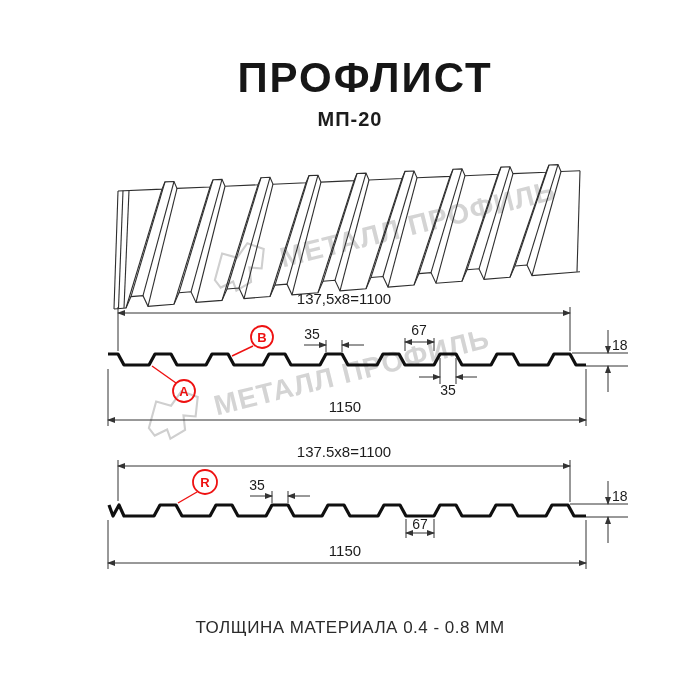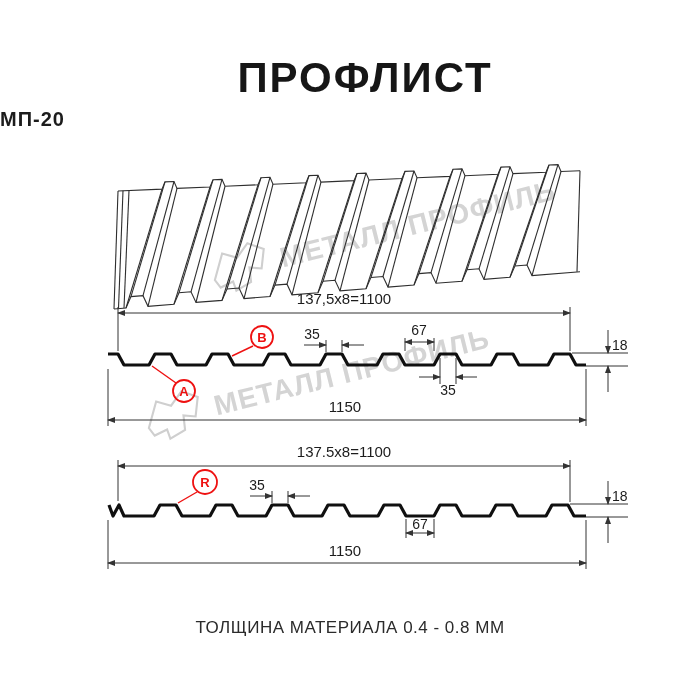--- a/index.html
+++ b/index.html
@@ -1,20 +1,20 @@
 <!DOCTYPE html>
 <html><head>
 <meta charset="utf-8">
 <style>
   html,body{margin:0;padding:0;background:#fff;}
   #page{position:relative;width:700px;height:700px;background:#fff;overflow:hidden;
         font-family:"Liberation Sans",sans-serif;}
   .title{position:absolute;left:0;top:54px;width:700px;text-align:center;
          font-size:42px;font-weight:800;letter-spacing:2px;color:#161616;margin-left:15px;}
-  .subtitle{position:absolute;left:0;top:108px;width:700px;text-align:left;
+  .subtitle{position:absolute;left:0;top:108px;width:700px;text-align:center;
          font-size:20px;font-weight:600;letter-spacing:1px;color:#1c1c1c;}
   .footer{position:absolute;left:0;top:618px;width:700px;text-align:center;
          font-size:17px;font-weight:500;letter-spacing:.5px;color:#2b2b2b;}
   .wm{position:absolute;display:flex;align-items:center;gap:10px;z-index:1;
       transform:rotate(-14deg);transform-origin:0 60%;pointer-events:none;}
   .wm-text{font-size:28px;font-weight:700;letter-spacing:1px;color:#d4d4d4;white-space:nowrap;}
   .wm svg{flex:0 0 auto;}
   .wm svg path{fill:none;stroke:#cfcfcf;stroke-width:2.2;stroke-linejoin:miter;}
   #wm1{left:212px;top:250px;}
   #wm2{left:146px;top:398px;}

